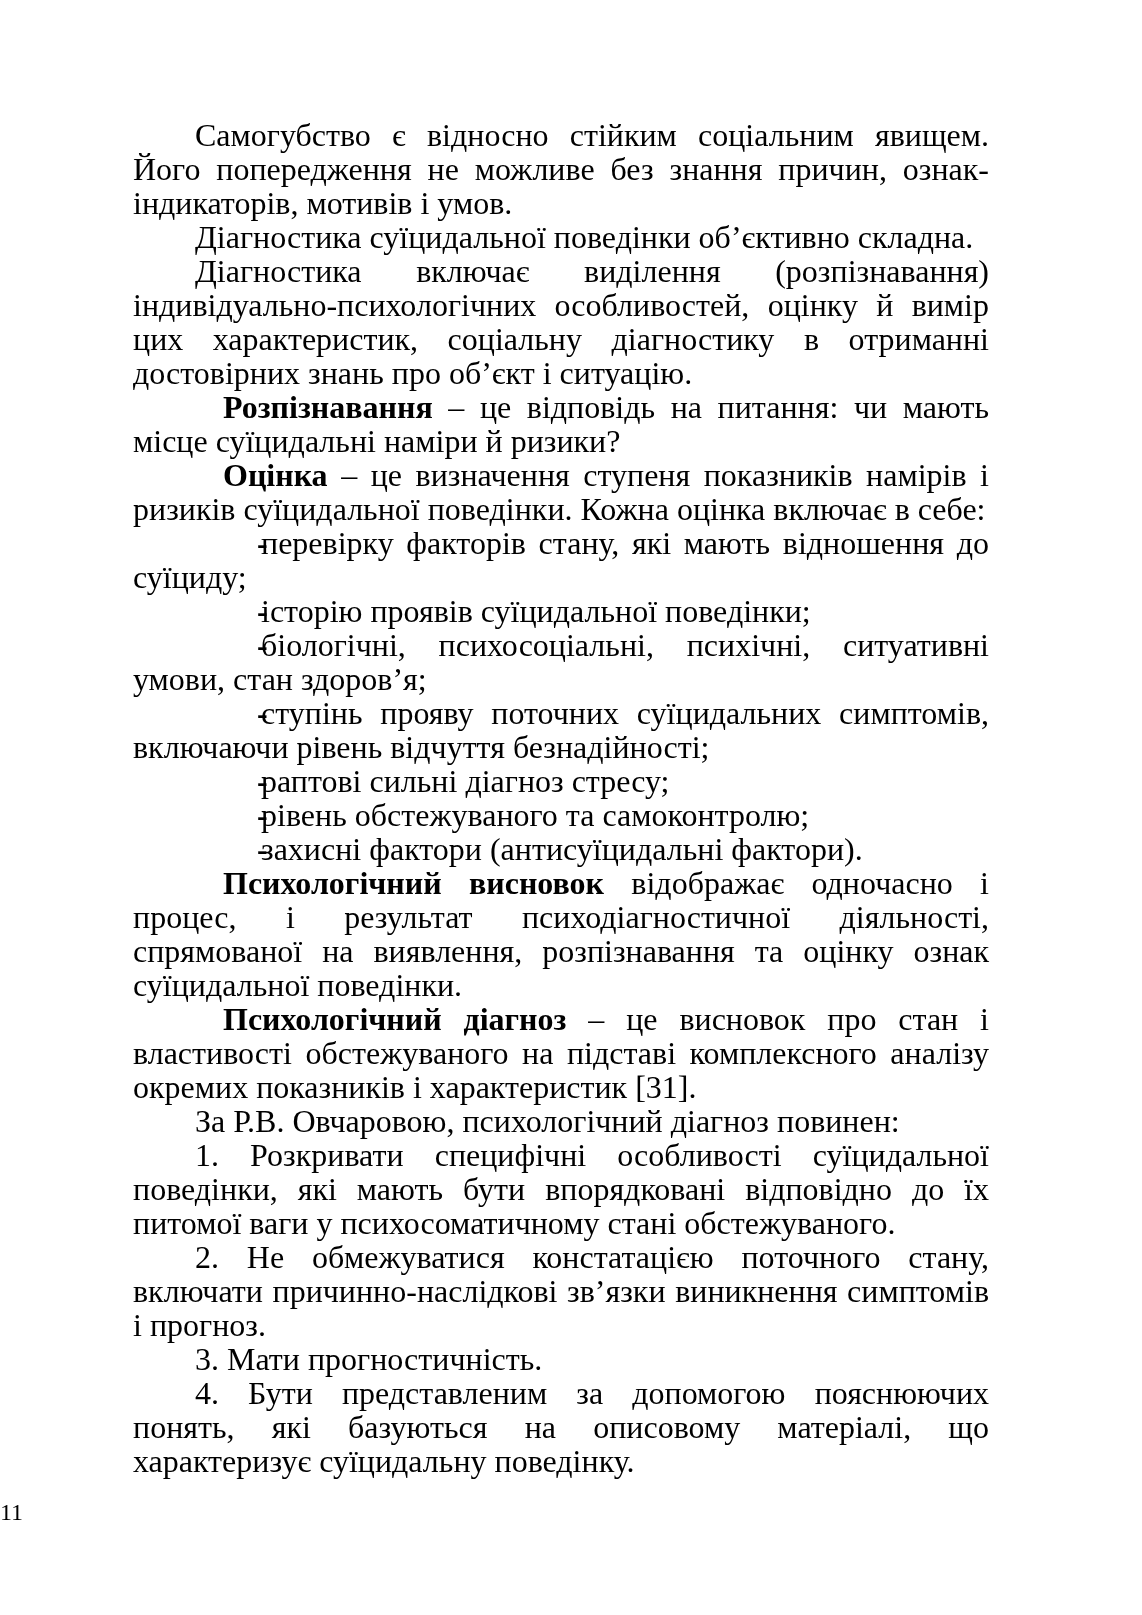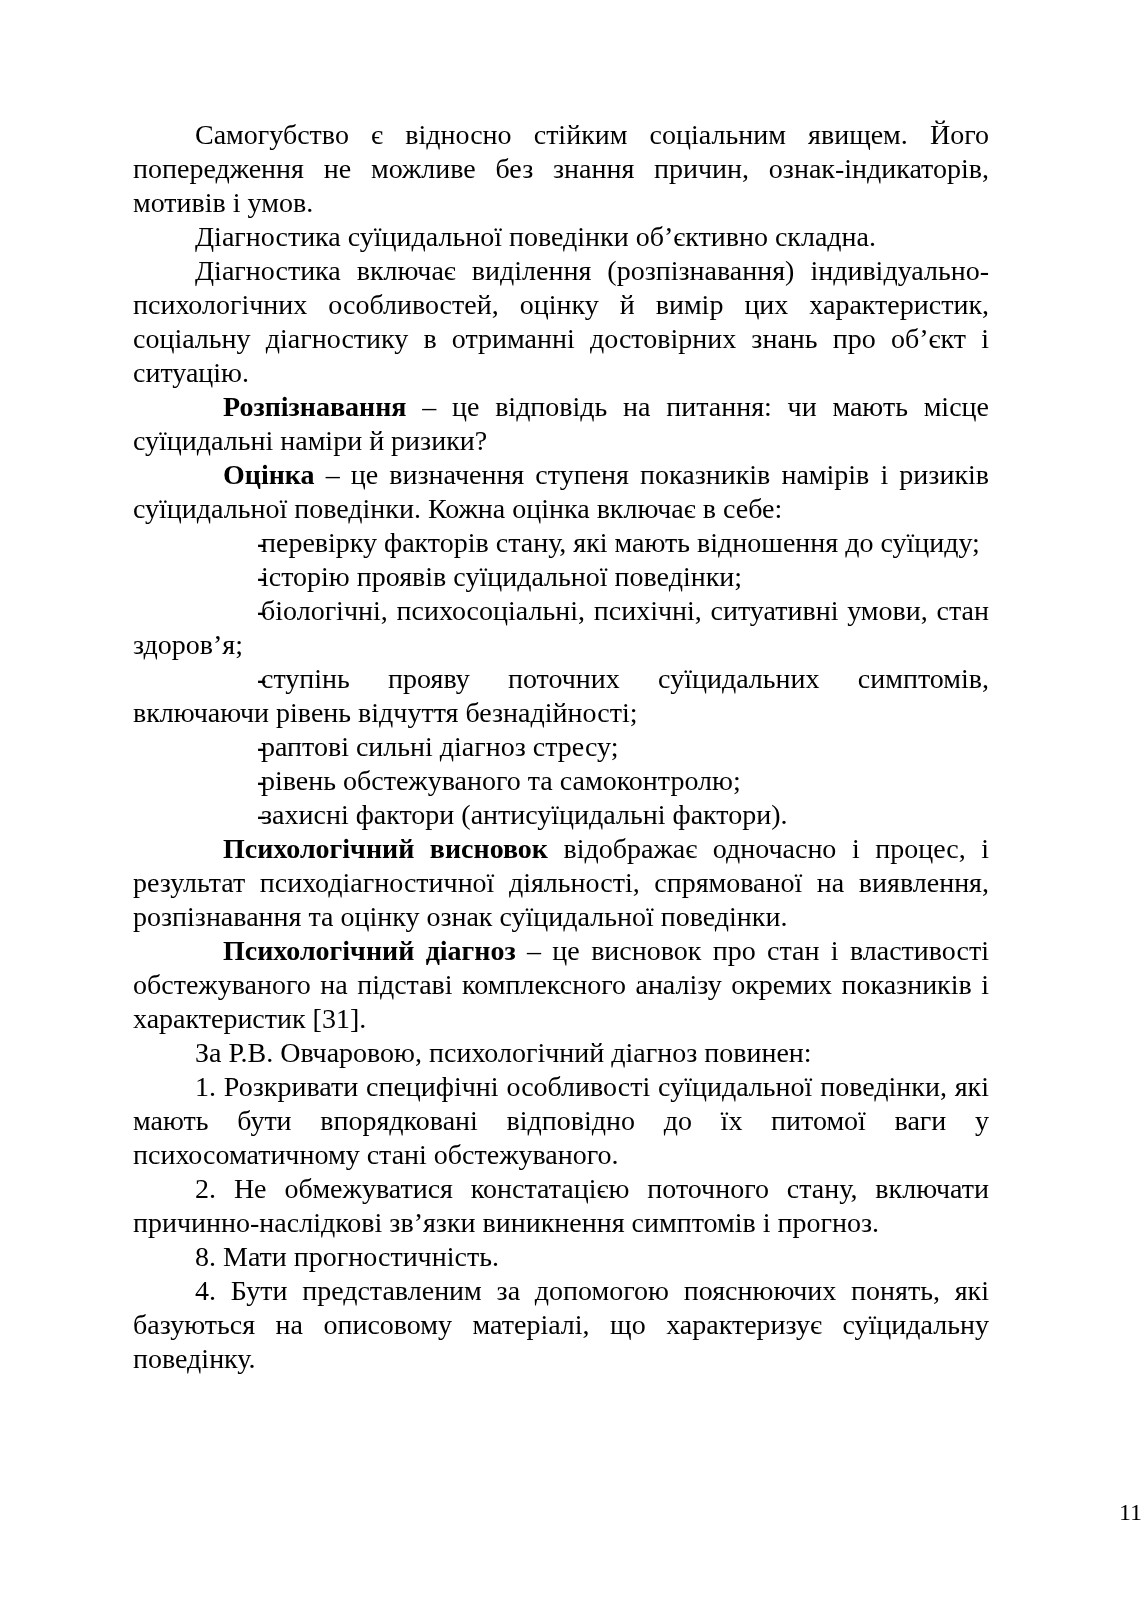--- a/index.html
+++ b/index.html
@@ -15,21 +15,21 @@
     margin: 0 auto;
     overflow: hidden;
     font-family: "Liberation Serif", serif;
     color: #000000;
   }
   .content {
     position: absolute;
     left: 133px;
     top: 118px;
     width: 856px;
-    font-size: 28px;
+    font-size: 32px;
     line-height: 34px;
     text-align: justify;
   }
   p.para {
     margin: 0;
     padding: 0;
     text-indent: 62px;
   }
   p.para .lead {
     font-weight: bold;
@@ -38,21 +38,21 @@
   p.para .dash-marker {
     display: inline-block;
     width: 66px;
     font-weight: bold;
   }
   .page-number {
     position: absolute;
     left: 0;
     right: 0;
     top: 1495px;
-    text-align: right;
+    text-align: left;
     font-size: 24px;
     line-height: 34px;
   }
 </style>
 </head>
 <body>
 
 <div class="page">
   <div class="content">
       <p class="para"><span>Самогубство є відносно стійким соціальним явищем. Його попередження не можливе без знання причин, ознак-індикаторів, мотивів і умов.</span></p>
@@ -65,17 +65,17 @@
       <p class="para"><span class="dash-marker">-</span><span>біологічні, психосоціальні, психічні, ситуативні умови, стан здоров’я;</span></p>
       <p class="para"><span class="dash-marker">-</span><span>ступінь прояву поточних суїцидальних симптомів, включаючи рівень відчуття безнадійності;</span></p>
       <p class="para"><span class="dash-marker">-</span><span>раптові сильні діагноз стресу;</span></p>
       <p class="para"><span class="dash-marker">-</span><span>рівень обстежуваного та самоконтролю;</span></p>
       <p class="para"><span class="dash-marker">-</span><span>захисні фактори (антисуїцидальні фактори).</span></p>
       <p class="para"><span class="lead">Психологічний висновок</span><span> відображає одночасно і процес, і результат психодіагностичної діяльності, спрямованої на виявлення, розпізнавання та оцінку ознак суїцидальної поведінки.</span></p>
       <p class="para"><span class="lead">Психологічний діагноз</span><span> – це висновок про стан і властивості обстежуваного на підставі комплексного аналізу окремих показників і характеристик [31].</span></p>
       <p class="para"><span>За Р.В. Овчаровою, психологічний діагноз повинен:</span></p>
       <p class="para"><span>1. Розкривати специфічні особливості суїцидальної поведінки, які мають бути впорядковані відповідно до їх питомої ваги у психосоматичному стані обстежуваного.</span></p>
       <p class="para"><span>2. Не обмежуватися констатацією поточного стану, включати причинно-наслідкові зв’язки виникнення симптомів і прогноз.</span></p>
-      <p class="para"><span>8. Мати прогностичність.</span></p>
+      <p class="para"><span>3. Мати прогностичність.</span></p>
       <p class="para"><span>4. Бути представленим за допомогою пояснюючих понять, які базуються на описовому матеріалі, що характеризує суїцидальну поведінку.</span></p>
     </div>
   <div class="page-number">11</div>
 </div>
 
 </body></html>

